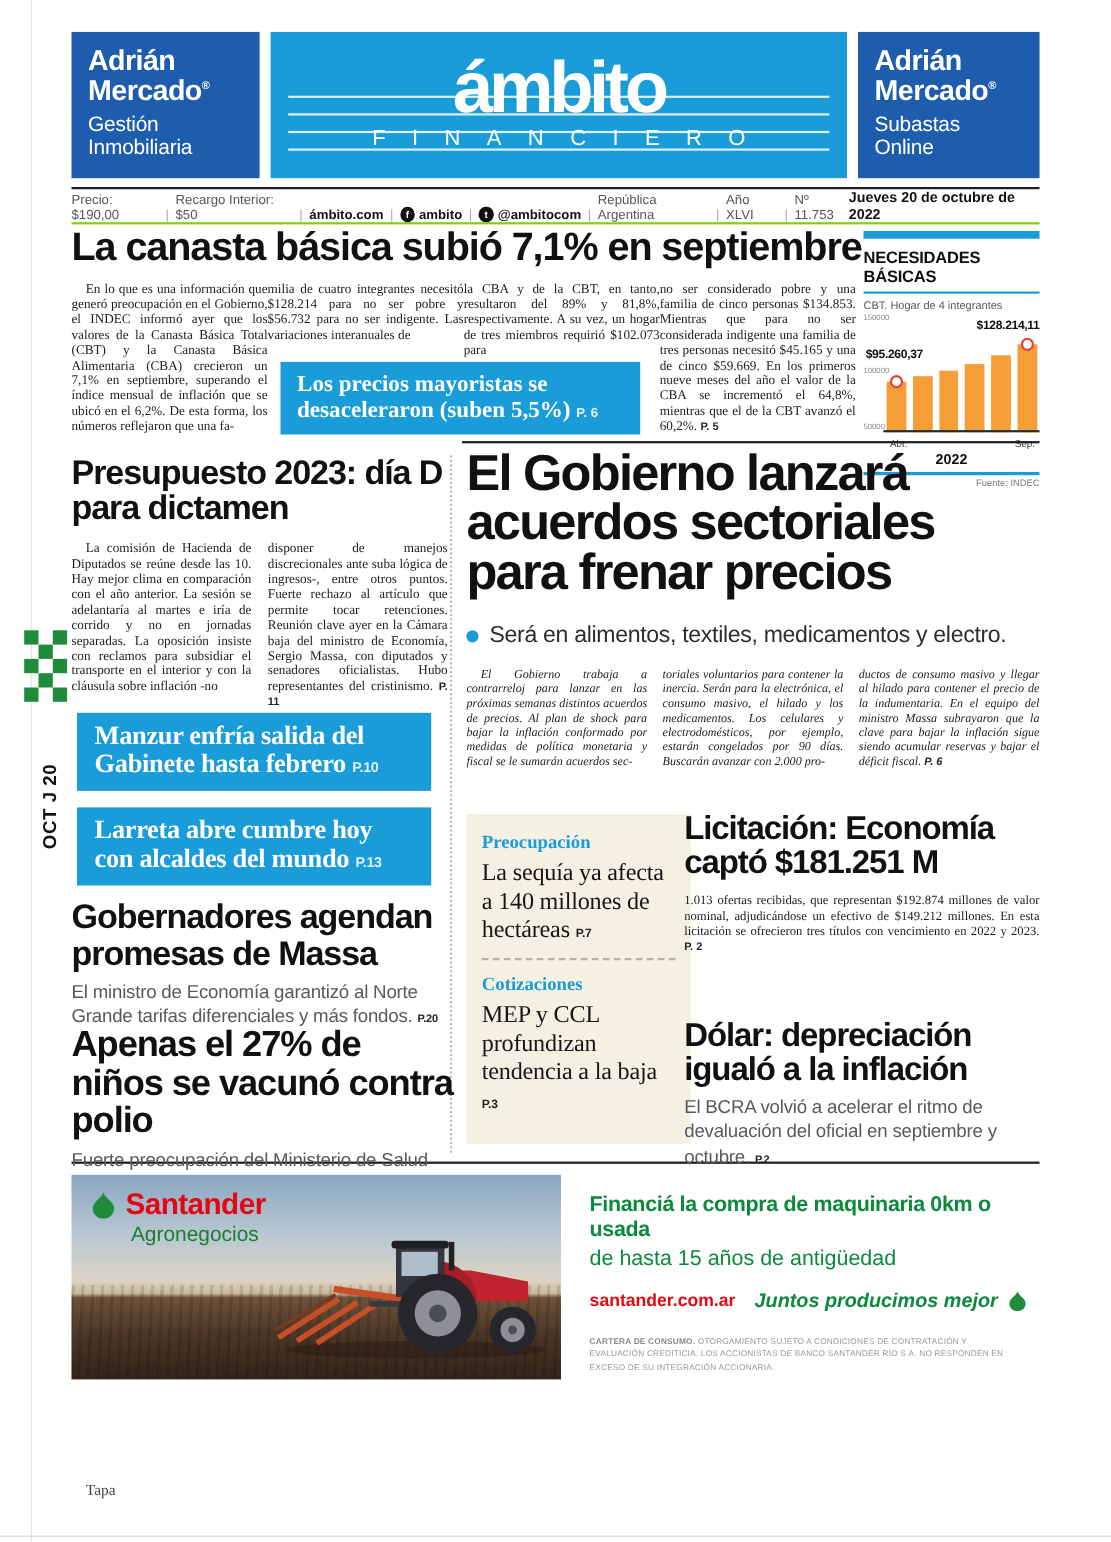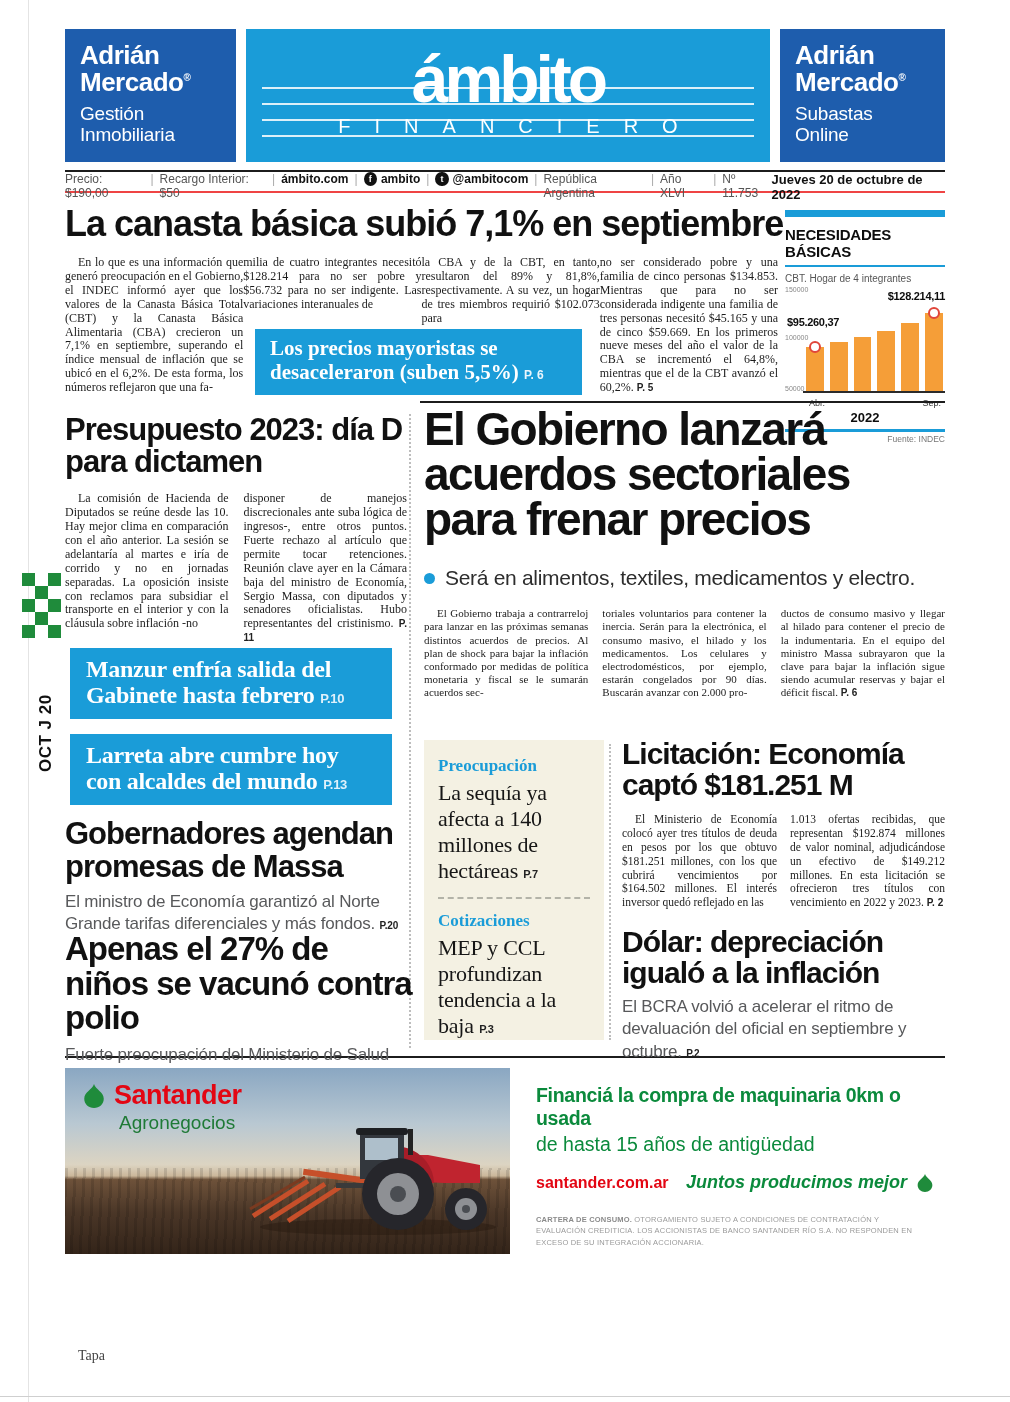--- a/index.html
+++ b/index.html
@@ -20,21 +20,21 @@
   .ad-box .nm sup{font-size:10px;}
   .ad-box .sb{font-size:19px;font-weight:400;margin-top:8px;letter-spacing:-0.2px;line-height:1.12;}
   .ad-left{width:171px;}
   .ad-right{width:165px;}
   .logo-box{flex:1;background:var(--brand-blue);position:relative;display:flex;flex-direction:column;align-items:center;justify-content:center;overflow:hidden;}
   .logo-line{position:absolute;left:16px;right:16px;height:2px;background:rgba(255,255,255,.85);}
   .logo-title{position:relative;font-size:66px;font-weight:700;color:#fff;letter-spacing:-4px;line-height:.92;margin-top:-4px;}
   .logo-sub{position:relative;font-size:20px;font-weight:400;color:#fff;letter-spacing:24px;text-indent:24px;margin-top:6px;}
 
   
-  .infobar{position:absolute;left:65px;top:170px;width:880px;height:23px;border-top:2px solid #1c1c1c;border-bottom:2px solid #ef4444;display:flex;align-items:flex-start;font-size:12px;color:#555;}
+  .infobar{position:absolute;left:65px;top:170px;width:880px;height:34px;border-top:2px solid #1c1c1c;border-bottom:2px solid #84cc16;display:flex;align-items:flex-end;font-size:12px;color:#555;}
   .infobar .b{font-weight:700;color:#111;}
   .sep{color:#aaa;margin:0 6px;}
   .sep::before{content:"|";}
   .soc{display:inline-flex;width:14px;height:14px;border-radius:50%;background:#111;color:#fff;font-size:9px;font-weight:700;align-items:center;justify-content:center;margin-right:4px;vertical-align:-2px;}
   .infobar .date{margin-left:auto;font-weight:700;color:#111;font-size:13px;}
 
   
   .hl{font-weight:700;color:var(--ink);letter-spacing:-1px;}
   .body-col{font-family:"Liberation Serif","DejaVu Serif",serif;font-size:12px;line-height:1.16;text-align:justify;color:#1c1c1c;}
   .indent{text-indent:13px;}
@@ -77,35 +77,35 @@
   .presupuesto .hl{font-size:31px;line-height:1.02;}
   .two-col{display:flex;gap:15px;margin-top:15px;}
   .two-col .body-col{flex:1;}
 
   .gobierno{position:absolute;left:424px;top:407px;width:521px;}
   .gobierno .hl{font-size:46px;line-height:.98;letter-spacing:-1.6px;}
   .bullet-row{display:flex;align-items:center;gap:10px;margin-top:24px;}
   .bullet-dot{width:11px;height:11px;border-radius:50%;background:var(--brand-blue);flex:none;}
   .bullet-text{font-size:21px;color:#2d2d2d;letter-spacing:-0.3px;}
   .three-col{display:flex;gap:14px;margin-top:17px;}
-  .three-col .body-col{flex:1;font-size:11px;line-height:1.2;}
+  .three-col .body-col{flex:1;font-size:11px;line-height:1.2;font-style:italic;}
 
   .kicker-box{position:absolute;left:70px;width:322px;background:var(--brand-blue);color:#fff;padding:8px 16px 10px;font-family:"Liberation Serif",serif;font-weight:700;font-size:24px;line-height:1.1;letter-spacing:-0.3px;}
   .kicker-box .pref{color:#dff1fb;font-size:13px;}
   .box-manzur{top:648px;}
   .box-larreta{top:734px;}
 
   .gobernadores{position:absolute;left:65px;top:818px;width:350px;}
   .gobernadores .hl{font-size:31px;line-height:1.05;}
   .gobernadores .subdeck{margin-top:8px;}
   .polio{position:absolute;left:65px;top:932px;width:352px;}
   .polio .hl{font-size:33px;line-height:1.05;}
   .polio .subdeck{margin-top:8px;}
 
-  .cream-box{position:absolute;left:424px;top:740px;width:180px;height:300px;background:var(--cream);padding:16px 14px;}
+  .cream-box{position:absolute;left:424px;top:740px;width:204px;height:300px;background:var(--cream);padding:16px 14px;}
   .kicker{font-family:"Liberation Serif",serif;font-weight:700;font-size:17px;color:var(--brand-blue);margin-bottom:4px;}
   .cream-text{font-family:"Liberation Serif",serif;font-size:22px;line-height:1.18;color:#161616;letter-spacing:-0.2px;}
   .cream-hr{border:none;border-top:2px dashed #b3b3a8;margin:13px 0 12px;}
   .cream-box .pref{font-size:11px;}
 
   .licitacion{position:absolute;left:622px;top:738px;width:323px;}
   .licitacion .hl{font-size:30px;line-height:1.04;}
   .licitacion .two-col{gap:13px;margin-top:13px;}
   .licitacion .body-col{font-size:11.5px;line-height:1.2;}
 
@@ -292,21 +292,20 @@
     <div class="kicker">Preocupación</div>
     <div class="cream-text"><span>La sequía ya afecta a 140 millones de hectáreas </span><span class="pref">P.7</span></div>
     <hr class="cream-hr">
     <div class="kicker">Cotizaciones</div>
     <div class="cream-text"><span>MEP y CCL profundizan tendencia a la baja </span><span class="pref">P.3</span></div>
   </div>
 
   <div class="licitacion">
     <div class="hl">Licitación: Economía captó $181.251 M</div>
     <div class="two-col">
-      <div class="body-col indent">El Ministerio de Economía colocó ayer tres títulos de deuda en pesos por los que obtuvo $181.251 millones, con los que cubrirá vencimientos por $164.502 millones. El interés inversor quedó reflejado en las</div>
       <div class="body-col"><span>1.013 ofertas recibidas, que representan $192.874 millones de valor nominal, adjudicándose un efectivo de $149.212 millones. En esta licitación se ofrecieron tres títulos con vencimiento en 2022 y 2023. </span><span class="pref">P. 2</span></div>
     </div>
   </div>
 
   <div class="dolar">
     <div class="hl">Dólar: depreciación igualó a la inflación</div>
     <div class="subdeck"><span>El BCRA volvió a acelerar el ritmo de devaluación del oficial en septiembre y octubre. </span><span class="pref">P.2</span></div>
   </div>
 
   <div class="ad-banner">

